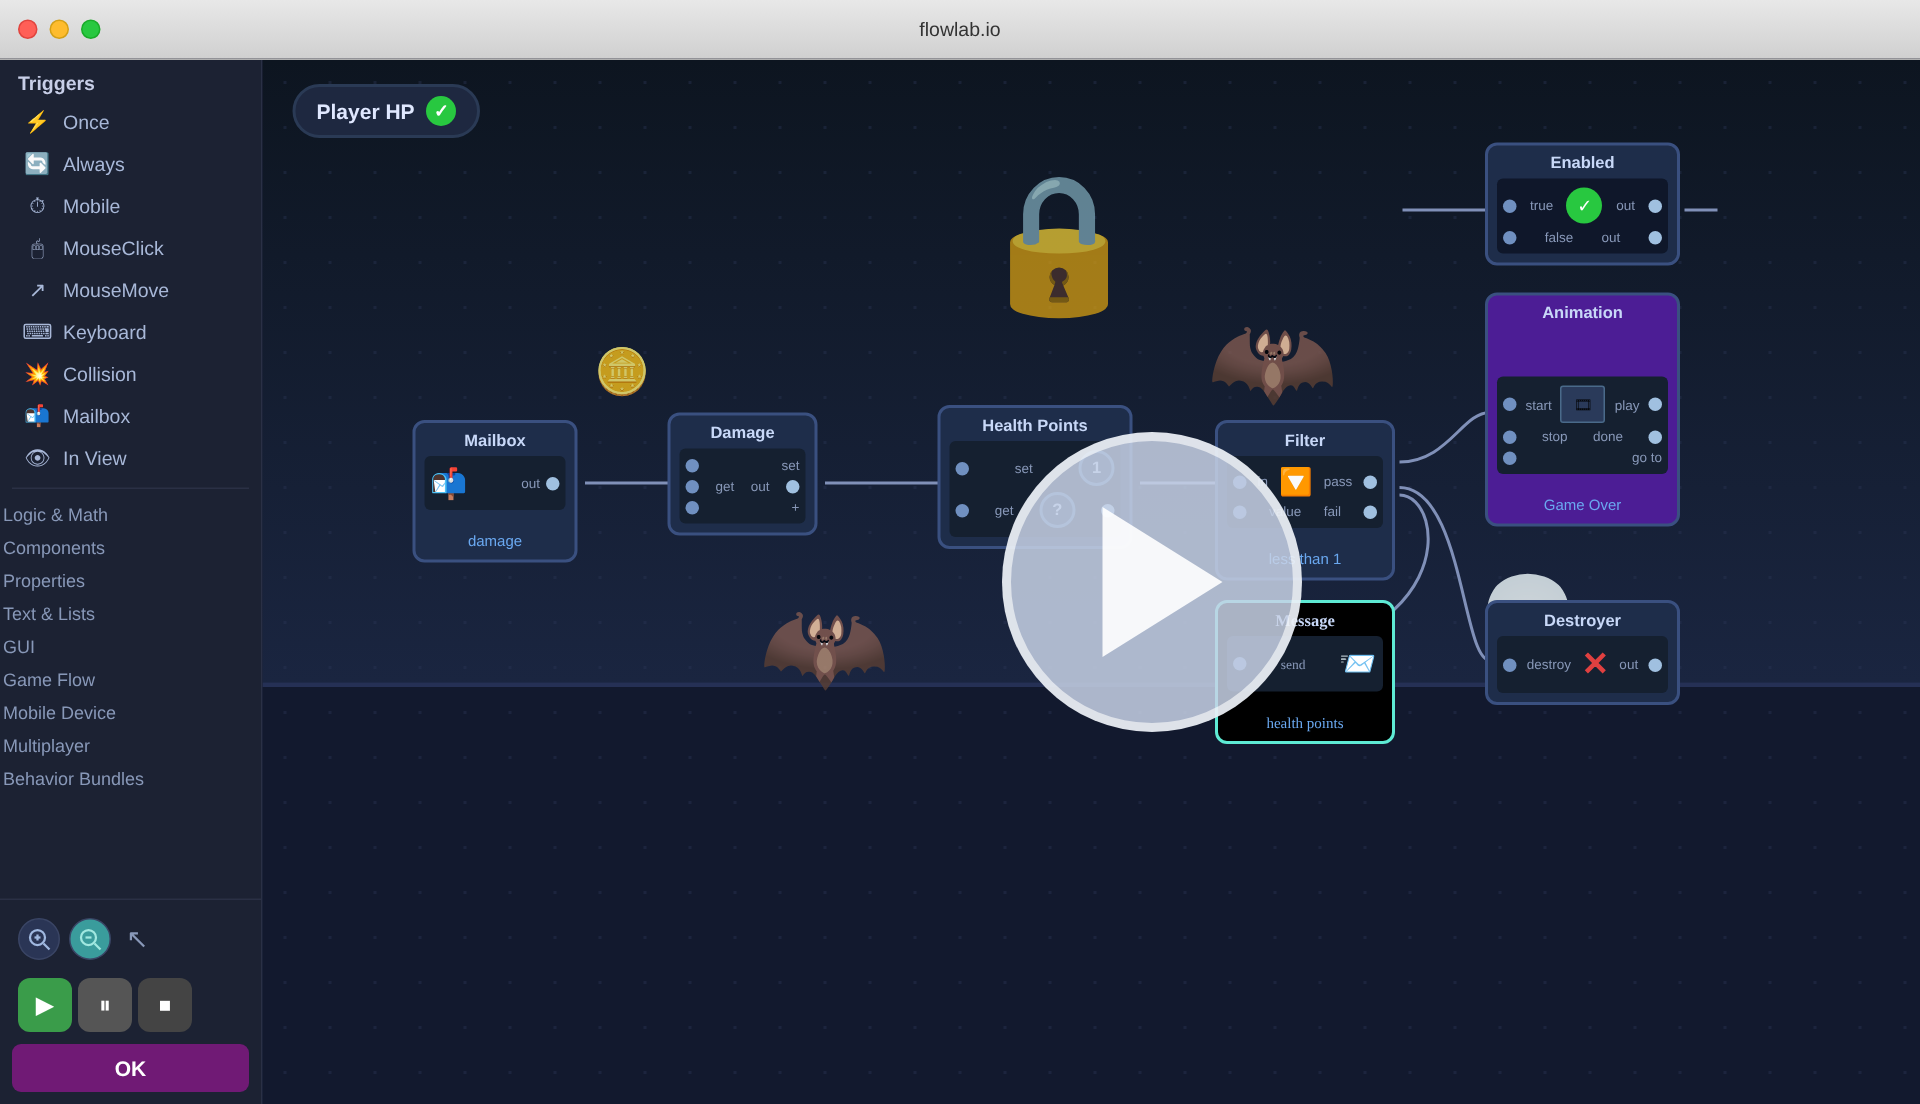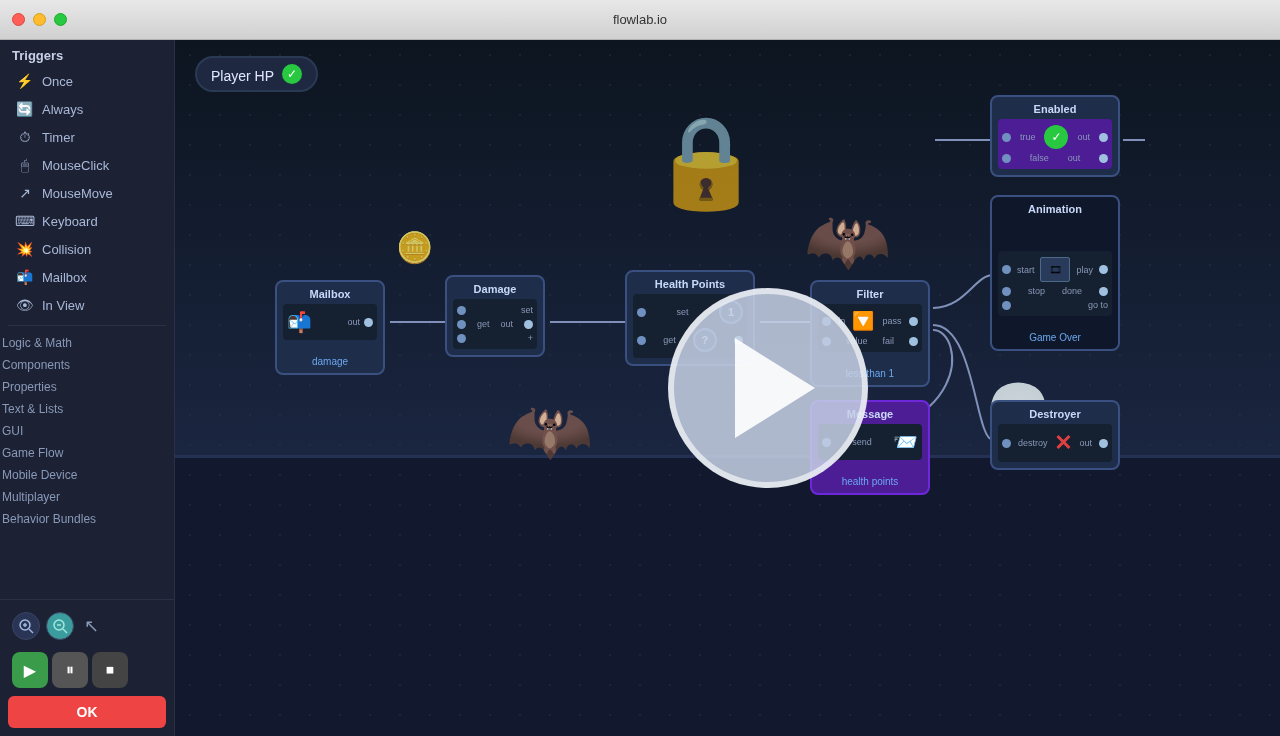--- a/index.html
+++ b/index.html
@@ -129,21 +129,21 @@
       cursor: pointer;
       font-size: 16px;
     }
     .pb-play { background: #3a9c4a; color: white; }
     .pb-pause { background: #555; color: white; }
     .pb-stop { background: #444; color: white; }
 
     .ok-btn {
       width: 100%;
       padding: 8px;
-      background: #ef4444;
+      background: #701a75;
       color: white;
       border: none;
       border-radius: 6px;
       font-size: 14px;
       font-weight: 600;
       cursor: pointer;
       text-align: center;
     }
 
     
@@ -188,25 +188,25 @@
     
     .player-hp-badge {
       position: absolute;
       top: 16px;
       left: 20px;
       background: #1e2840;
       border: 2px solid #2a3a55;
       border-radius: 20px;
       padding: 6px 14px;
       display: flex;
-      align-items: flex-end;
+      align-items: center;
       gap: 8px;
       color: #e0e8ff;
       font-size: 14px;
-      font-weight: 400;
+      font-weight: 700;
       z-index: 10;
     }
     .hp-check {
       width: 20px;
       height: 20px;
       background: #28c840;
       border-radius: 50%;
       display: flex;
       align-items: center;
       justify-content: center;
@@ -314,21 +314,21 @@
       border: 2px solid #3a5080;
       border-radius: 8px;
       padding: 6px;
     }
 
     
     .node-animation {
       left: 815px;
       top: 155px;
       width: 130px;
-      background: #0f172a;
+      background: #4c1d95;
       border: 2px solid #3a5080;
       border-radius: 8px;
       padding: 6px;
     }
 
     
     .node-enabled {
       left: 815px;
       top: 55px;
       width: 130px;
@@ -336,24 +336,25 @@
       border: 2px solid #3a5080;
       border-radius: 8px;
       padding: 6px;
     }
 
     
     .node-message {
       left: 635px;
       top: 360px;
       width: 120px;
-      background: #4c1d95;
-      border: 2px solid #6d28d9;
+      background: #000000;
+      border: 2px solid #5eead4;
       border-radius: 8px;
       padding: 6px;
+      font-family: Liberation Serif, serif;
     }
 
     
     .node-destroyer {
       left: 815px;
       top: 360px;
       width: 130px;
       background: #1e2d4a;
       border: 2px solid #3a5080;
       border-radius: 8px;
@@ -493,21 +494,21 @@
     <div class="sidebar-item">
       <span class="sidebar-icon">⚡</span>
       <span>Once</span>
     </div>
     <div class="sidebar-item">
       <span class="sidebar-icon">🔄</span>
       <span>Always</span>
     </div>
     <div class="sidebar-item">
       <span class="sidebar-icon">⏱</span>
-      <span>Timer</span>
+      <span>Mobile</span>
     </div>
     <div class="sidebar-item">
       <span class="sidebar-icon">🖱</span>
       <span>MouseClick</span>
     </div>
     <div class="sidebar-item">
       <span class="sidebar-icon">↗</span>
       <span>MouseMove</span>
     </div>
     <div class="sidebar-item">
@@ -673,21 +674,21 @@
           <span class="port-label">value</span>
           <span class="port-label">fail</span>
           <div class="port-dot out"></div>
         </div>
       </div>
       <div class="node-label">less than 1</div>
     </div>
 
     <div class="node-block node-enabled">
       <div class="node-title">Enabled</div>
-      <div style="background:#4c1d95;border-radius:4px;padding:4px;">
+      <div style="background:#0f172a;border-radius:4px;padding:4px;">
         <div class="node-row">
           <div class="port-dot"></div>
           <span class="port-label">true</span>
           <div style="width:24px;height:24px;background:#28c840;border-radius:50%;display:flex;align-items:center;justify-content:center;color:white;font-size:12px;">✓</div>
           <span class="port-label">out</span>
           <div class="port-dot out"></div>
         </div>
         <div class="node-row">
           <div class="port-dot"></div>
           <span class="port-label">false</span>

